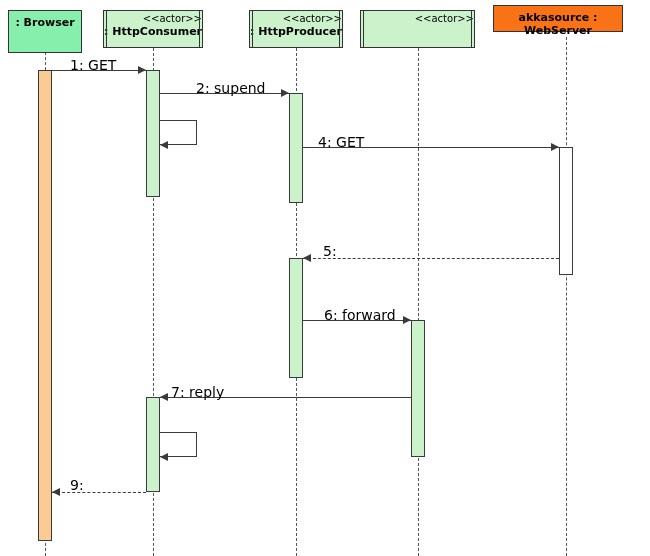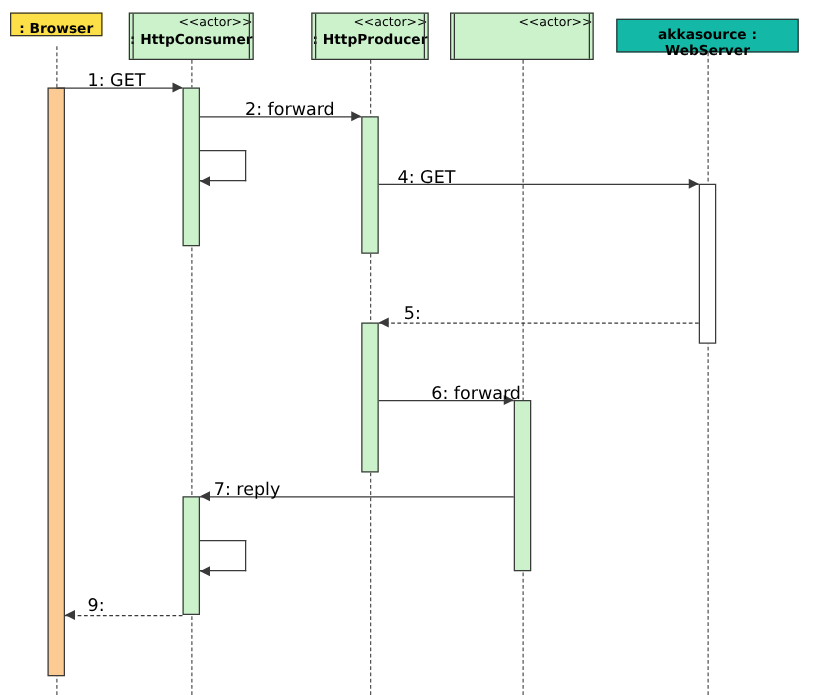--- a/index.html
+++ b/index.html
@@ -110,61 +110,61 @@
 </style>
 </head>
 <body>
 
 <div id="diagram">
     <div class="lifeline" style="left: 45px; top: 37px; height: 519px;"></div>
     <div class="lifeline" style="left: 153px; top: 48px; height: 508px;"></div>
     <div class="lifeline" style="left: 296px; top: 48px; height: 508px;"></div>
     <div class="lifeline" style="left: 418px; top: 48px; height: 508px;"></div>
     <div class="lifeline" style="left: 566px; top: 37px; height: 519px;"></div>
-    <div class="participant plain" style="left: 8px; top: 10px; width: 74px; height: 19px; background: #fde047;">
+    <div class="participant plain" style="left: 8px; top: 10px; width: 74px; height: 43px; background: #86efac;">
       <span class="pname">: Browser</span>
     </div>
     <div class="participant actor" style="left: 103px; top: 10px; width: 100px; height: 38px; background: rgb(204, 242, 204);">
       <span class="stereotype">&lt;&lt;actor&gt;&gt;</span>
       <span class="pname">: HttpConsumer</span>
     </div>
     <div class="participant actor" style="left: 249px; top: 10px; width: 94px; height: 38px; background: rgb(204, 242, 204);">
       <span class="stereotype">&lt;&lt;actor&gt;&gt;</span>
       <span class="pname">: HttpProducer</span>
     </div>
     <div class="participant actor" style="left: 360px; top: 10px; width: 115px; height: 38px; background: rgb(204, 242, 204);">
       <span class="stereotype">&lt;&lt;actor&gt;&gt;</span>
     </div>
-    <div class="participant plain" style="left: 493px; top: 15px; width: 146px; height: 27px; background: #14b8a6;">
+    <div class="participant plain" style="left: 493px; top: 5px; width: 130px; height: 27px; background: #f97316;">
       <span class="pname">akkasource : WebServer</span>
     </div>
     <div class="activation" style="left: 38px; top: 70px; width: 14px; height: 471px; background: rgb(252, 202, 147);"></div>
     <div class="activation" style="left: 146px; top: 70px; width: 14px; height: 127px; background: rgb(204, 242, 204);"></div>
     <div class="activation" style="left: 146px; top: 397px; width: 14px; height: 95px; background: rgb(204, 242, 204);"></div>
     <div class="activation" style="left: 289px; top: 93px; width: 14px; height: 110px; background: rgb(204, 242, 204);"></div>
     <div class="activation" style="left: 289px; top: 258px; width: 14px; height: 120px; background: rgb(204, 242, 204);"></div>
     <div class="activation" style="left: 411px; top: 320px; width: 14px; height: 137px; background: rgb(204, 242, 204);"></div>
     <div class="activation" style="left: 559px; top: 147px; width: 14px; height: 128px; background: rgb(255, 255, 255);"></div>
     <div class="msgline" style="left: 45px; top: 70px; width: 101px;"></div>
     <div class="arrowhead right" style="top: 66px; left: 138px;"></div>
     <div class="msglabel" style="left: 70px; top: 57px;">1: GET</div>
     <div class="msgline" style="left: 160px; top: 93px; width: 129px;"></div>
     <div class="arrowhead right" style="top: 89px; left: 281px;"></div>
-    <div class="msglabel" style="left: 196px; top: 80px;">2: forward</div>
+    <div class="msglabel" style="left: 196px; top: 80px;">2: supend</div>
     <div class="selfloop" style="left: 160px; top: 120px; width: 37px; height: 25px;"></div>
     <div class="arrowhead left" style="left: 160px; top: 141px;"></div>
     <div class="msgline" style="left: 303px; top: 147px; width: 256px;"></div>
     <div class="arrowhead right" style="top: 143px; left: 551px;"></div>
     <div class="msglabel" style="left: 318px; top: 134px;">4: GET</div>
     <div class="msgline dashed" style="left: 303px; top: 258px; width: 256px;"></div>
     <div class="arrowhead left" style="top: 254px; left: 303px;"></div>
     <div class="msglabel" style="left: 323px; top: 243px;">5:</div>
     <div class="msgline" style="left: 303px; top: 320px; width: 108px;"></div>
     <div class="arrowhead right" style="top: 316px; left: 403px;"></div>
-    <div class="msglabel" style="left: 345px; top: 307px;">6: forward</div>
+    <div class="msglabel" style="left: 324px; top: 307px;">6: forward</div>
     <div class="msgline" style="left: 160px; top: 397px; width: 251px;"></div>
     <div class="arrowhead left" style="top: 393px; left: 160px;"></div>
     <div class="msglabel" style="left: 171px; top: 384px;">7: reply</div>
     <div class="selfloop" style="left: 160px; top: 432px; width: 37px; height: 25px;"></div>
     <div class="arrowhead left" style="left: 160px; top: 453px;"></div>
     <div class="msgline dashed" style="left: 52px; top: 492px; width: 94px;"></div>
     <div class="arrowhead left" style="top: 488px; left: 52px;"></div>
     <div class="msglabel" style="left: 70px; top: 477px;">9:</div>
   </div>
 

